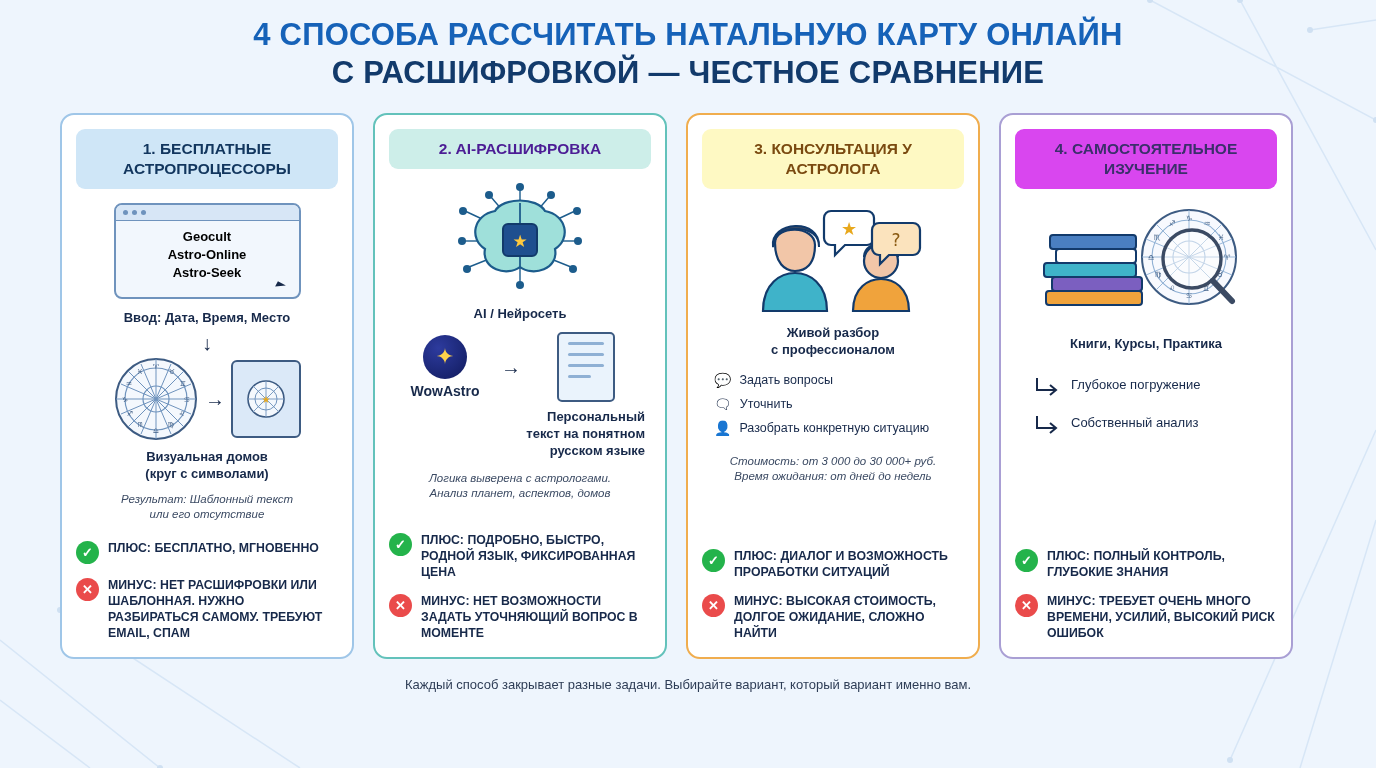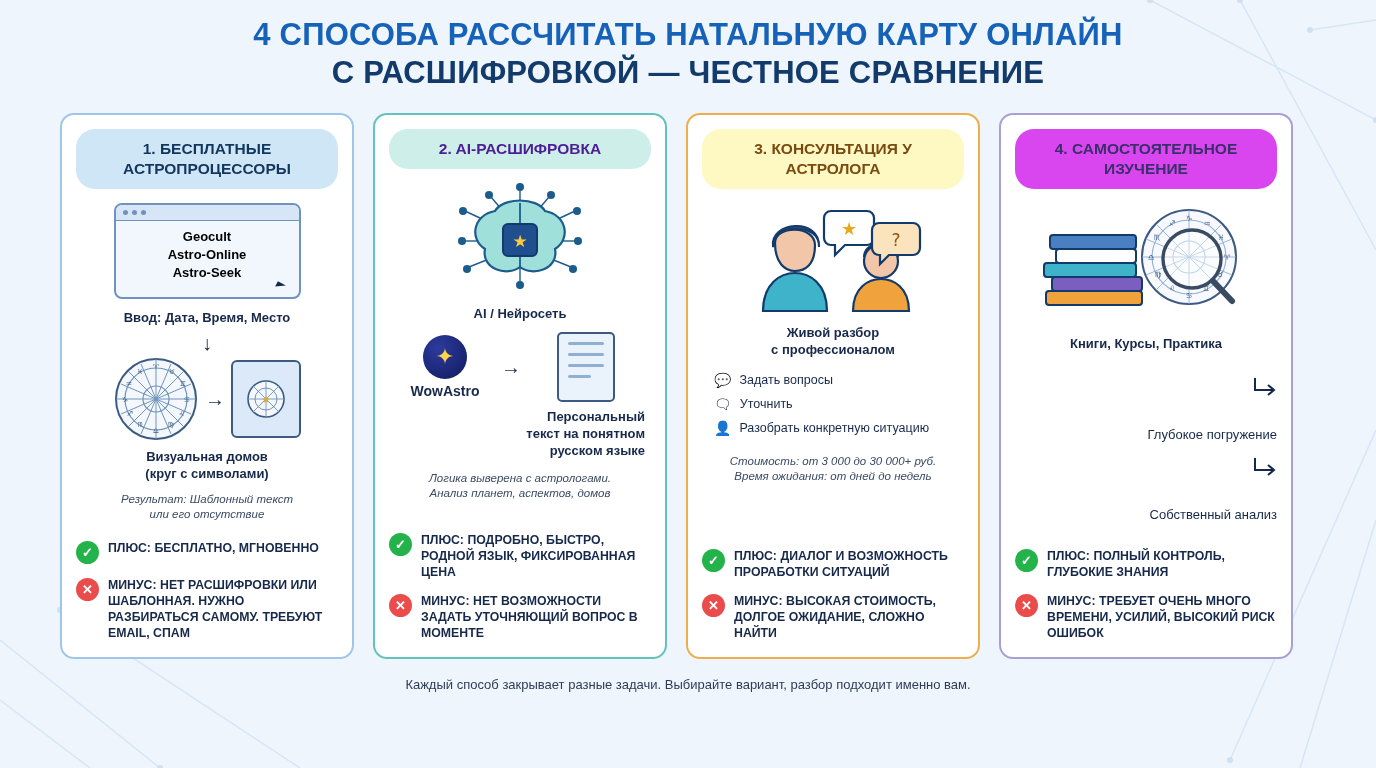--- a/index.html
+++ b/index.html
@@ -64,21 +64,21 @@
     min-height: 546px;
     display: flex;
     flex-direction: column;
   }
   .card.c1 { border-color: #9fc6e8; }
   .card.c2 { border-color: #63c2bb; }
   .card.c3 { border-color: #f0ad4e; }
   .card.c4 { border-color: #a99fd4; }
 
   .card-title {
-    border-radius: 19px;
+    border-radius: 9px;
     text-align: center;
     font-weight: bold;
     font-size: 15.5px;
     line-height: 20px;
     padding: 10px 8px;
     color: #12365e;
     text-transform: uppercase;
   }
   .c1 .card-title { background: #cfe6f7; }
   .c2 .card-title { background: #cdeee9; color: #4c1d95; }
@@ -279,27 +279,26 @@
   
   .books-wrap { margin: 14px 0 10px 0; }
   .branch {
     width: 100%;
     padding-left: 18px;
     box-sizing: border-box;
     margin-top: 6px;
   }
   .branch-row {
     display: flex;
-    align-items: flex-end;
-    gap: 24px;
+    align-items: flex-start;
+    gap: 12px;
     font-size: 13px;
     line-height: 18px;
     color: #17294a;
     margin-bottom: 12px;
-    flex-direction: column;
   }
 </style>
 </head>
 <body>
 
 <div class="page">
 
   <svg class="bg-lines" width="1376" height="768">
     <g stroke="#d7e6f6" stroke-width="1.5" fill="none">
       <path d="M1150 0 L1376 120 M1240 0 L1376 250 M1310 30 L1376 20 M1376 430 L1230 760 M1376 520 L1300 768"></path>
@@ -628,15 +627,15 @@
           <div class="pc-row">
             <span class="badge minus">✕</span>
             <span class="pc-text">МИНУС: ТРЕБУЕТ ОЧЕНЬ МНОГО ВРЕМЕНИ, УСИЛИЙ, ВЫСОКИЙ РИСК ОШИБОК</span>
           </div>
         </div>
       </div>
     </div>
 
   </div>
 
-  <div class="footer">Каждый способ закрывает разные задачи. Выбирайте вариант, разбор подходит именно вам.</div>
+  <div class="footer">Каждый способ закрывает разные задачи. Выбирайте вариант, который вариант именно вам.</div>
 
 </div>
 
 </body></html>

